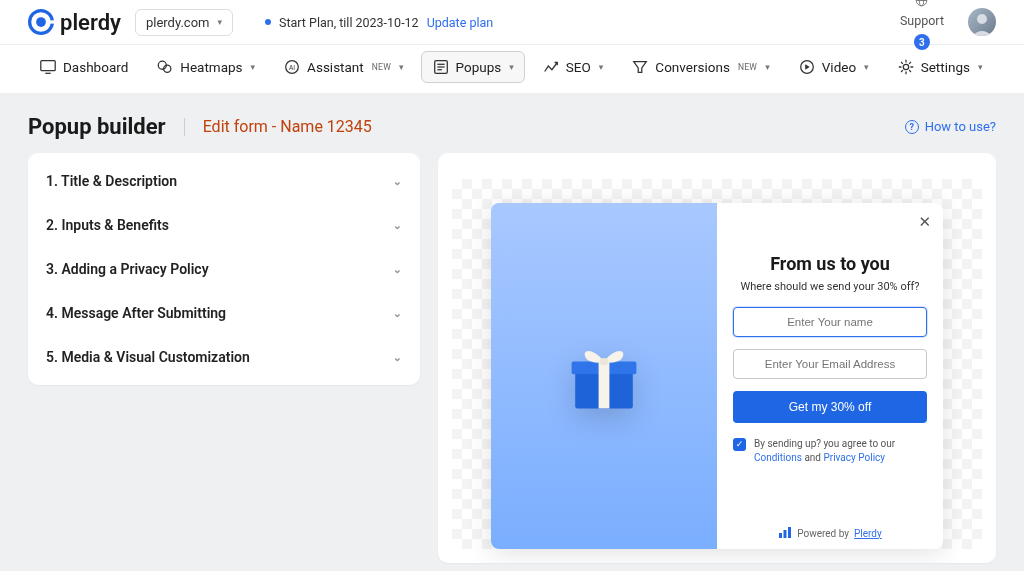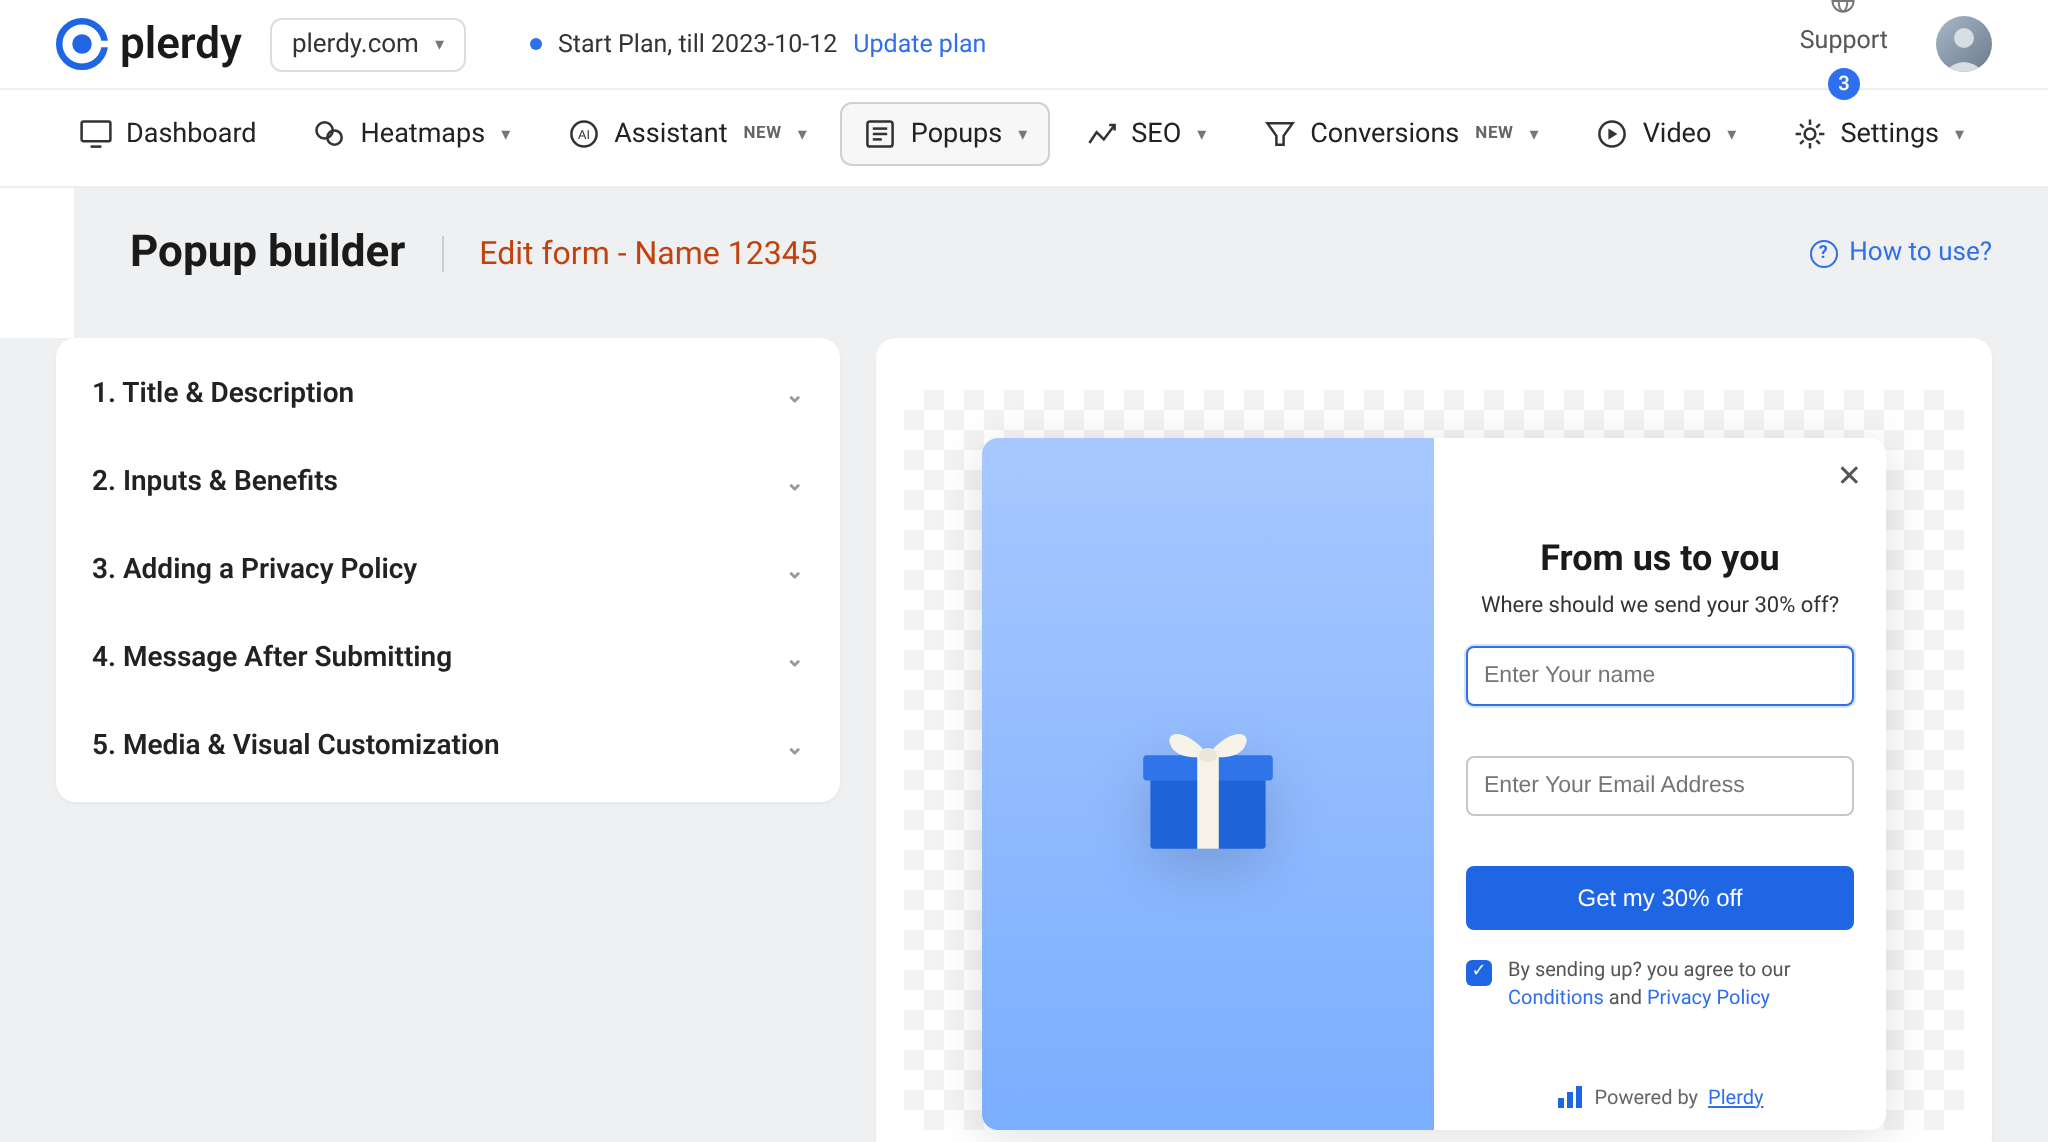--- a/index.html
+++ b/index.html
@@ -11,26 +11,26 @@
   .plan-info { display:flex; align-items:center; gap:8px; font-size:12.5px; color:#333; margin-left:18px;}
   .plan-dot { width:6px; height:6px; border-radius:50%; background:#2f6fee; }
   .update-link { color:#2f6fee; cursor:pointer; }
   .spacer { flex:1; }
   .support { display:flex; align-items:center; gap:6px; font-size:12.5px; color:#555; cursor:pointer;flex-direction:column;}
   .support-badge { background:#2f6fee; color:#fff; border-radius:50%; width:16px; height:16px; display:flex; align-items:center; justify-content:center; font-size:10px; font-weight:600;}
   .avatar { width:28px; height:28px; border-radius:50%; background:linear-gradient(135deg,#a8b8c8,#6c7b8b); margin-left:10px; overflow:hidden; display:flex; align-items:center; justify-content:center; font-size:13px; color:#fff;}
   .nav-bar { display:flex; align-items:center; gap:6px; padding:6px 28px 10px; border-bottom:1px solid #eee; }
   .nav-item { display:flex; align-items:center; gap:6px; padding:7px 10px; border-radius:6px; font-size:13.5px; color:#222; cursor:pointer; border:1px solid transparent; }
   .nav-item.active { border:1px solid #d0d0d0; background:#f7f7f7; }
-  .nav-new { font-size:8.5px; font-weight:700; color:#666; margin-left:2px; letter-spacing:0.3px;text-align:center; }
+  .nav-new { font-size:8.5px; font-weight:400; color:#666; margin-left:2px; letter-spacing:0.3px;text-align:center; }
   .chevron { font-size:9px; color:#777; margin-left:2px;}
   .icon-box { width:18px; height:16px; display:flex; align-items:center; justify-content:center; color:#333; }
   .icon-box svg { width:18px; height:18px; }
 
-  .page-header { background:#eef0f2; padding:20px 28px 30px; display:flex; align-items:center; gap:18px;margin-left:37px; }
+  .page-header { background:#eef0f2; padding:20px 28px 14px; display:flex; align-items:center; gap:18px; }
   .page-title { font-size:22px; font-weight:700; color:#1a1a1a; }
   .page-sub-sep { width:1px; height:18px; background:#ccc;}
   .page-subtitle { font-size:16px; color:#c2410c; }
   .howto { margin-left:auto; color:#2f6fee; font-size:13px; display:flex; align-items:center; gap:6px; cursor:pointer;}
   .howto-q { width:14px; height:14px; border:1.5px solid #2f6fee; border-radius:50%; display:flex; align-items:center; justify-content:center; font-size:9px; font-weight:700; color:#2f6fee;}
 
   .workspace { background:#eef0f2; padding:0 28px 28px; display:flex; gap:18px; align-items:flex-start; min-height:470px; }
   .panel { background:#fff; border-radius:10px; box-shadow:0 1px 2px rgba(0,0,0,0.04); overflow:hidden; }
   .left-panel { width:392px; }
   .right-panel { flex:1; padding:14px; }
@@ -55,21 +55,21 @@
       linear-gradient(45deg,#f3f3f3 25%,transparent 25%,transparent 75%,#f3f3f3 75%,#f3f3f3);
     background-size:20px 20px; background-position:0 0,10px 10px; background-color:#fff;
     display:flex; justify-content:center;
   }
   .popup-card { width:452px; background:#fff; border-radius:8px; box-shadow:0 4px 24px rgba(0,0,0,0.12); display:flex; overflow:hidden; position:relative; }
   .popup-left { width:50%; background:linear-gradient(180deg,#a8c8ff 0%,#7aaeff 100%); display:flex; align-items:center; justify-content:center; }
   .popup-right { width:50%; padding:22px 16px 10px; display:flex; flex-direction:column; }
   .popup-close { position:absolute; top:10px; right:12px; font-size:15px; color:#555; cursor:pointer; }
   .popup-title { text-align:center; font-size:18px; font-weight:700; color:#1a1a1a; margin-top:28px;}
   .popup-sub { text-align:center; font-size:11px; color:#333; margin-top:6px; margin-bottom:14px;}
-  .popup-input { width:100%; border:1px solid #c7c7c7; border-radius:4px; padding:8px 8px; font-size:11.5px; margin-bottom:25px; }
+  .popup-input { width:100%; border:1px solid #c7c7c7; border-radius:4px; padding:8px 8px; font-size:11.5px; margin-bottom:12px;text-align:center; }
   .popup-input.focus { border-color:#2f6fee; box-shadow:0 0 0 1px #2f6fee33;}
   .popup-cta { width:100%; background:#1f66e5; color:#fff; border:none; border-radius:4px; padding:9px; font-size:12px; font-weight:500; cursor:pointer; }
   .popup-consent { font-size:10px; color:#555; margin-top:14px; display:flex; gap:8px; line-height:1.4;}
   .popup-consent a { color:#2f6fee; text-decoration:none;}
   .popup-check { width:13px; height:13px; border-radius:3px; background:#1f66e5; color:#fff; font-size:9px; display:flex; align-items:center; justify-content:center; flex-shrink:0; margin-top:1px;}
   .popup-powered { text-align:center; font-size:10px; color:#666; margin-top:auto; padding-top:32px; display:flex; justify-content:center; align-items:center; gap:5px;}
   .popup-powered a { color:#2f6fee; text-decoration:underline;}
   .gift { width:90px; height:90px; filter: drop-shadow(0 10px 14px rgba(0,0,0,0.15));}
   .support-globe { width:13px; height:13px; }
 </style>

